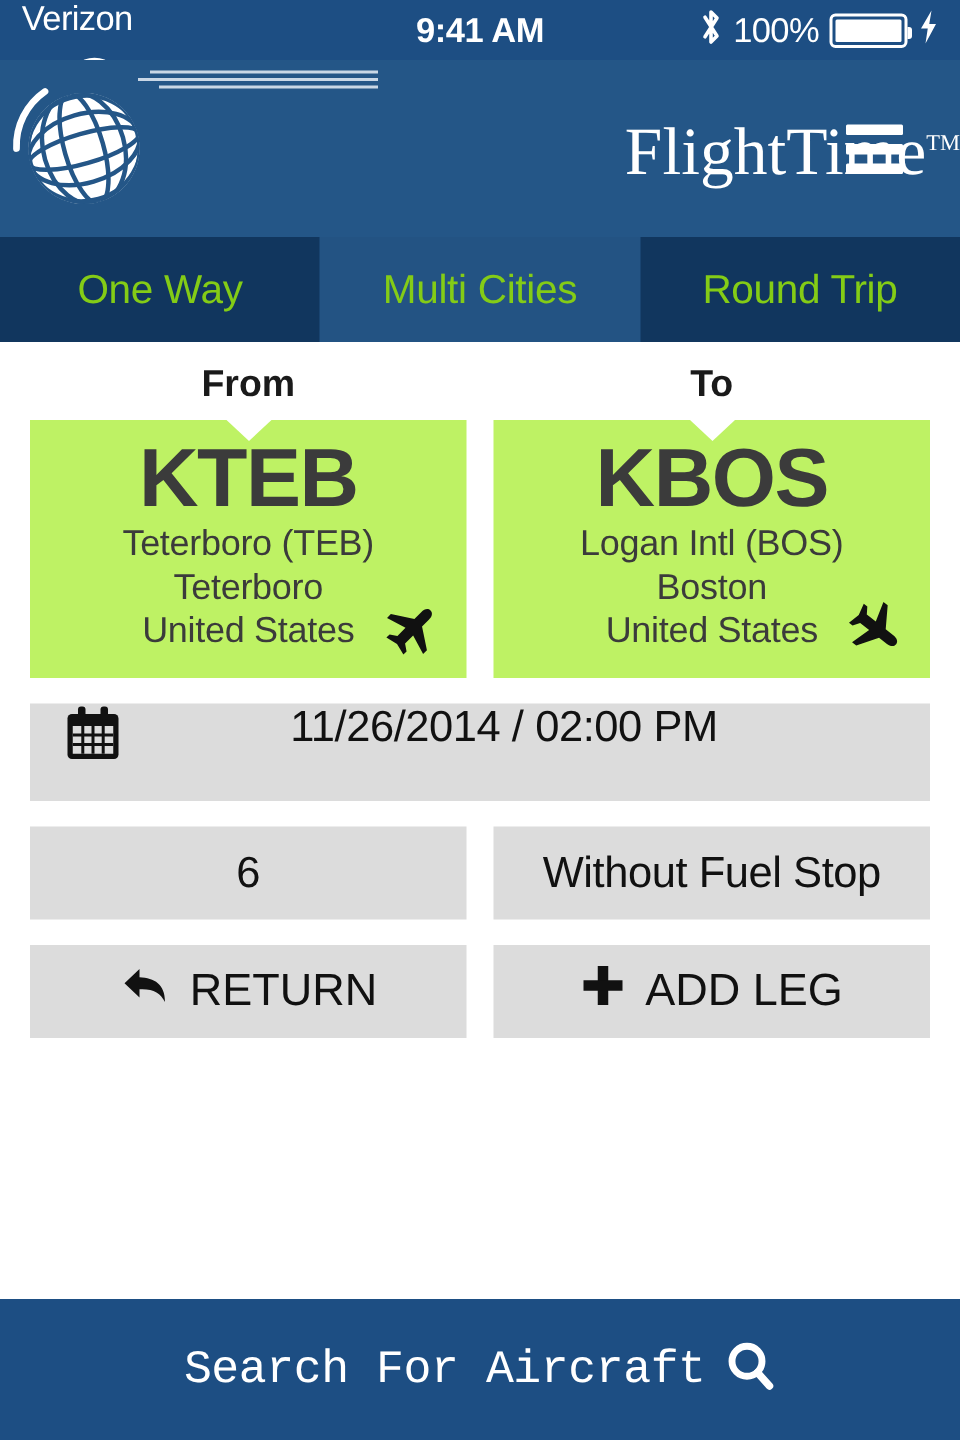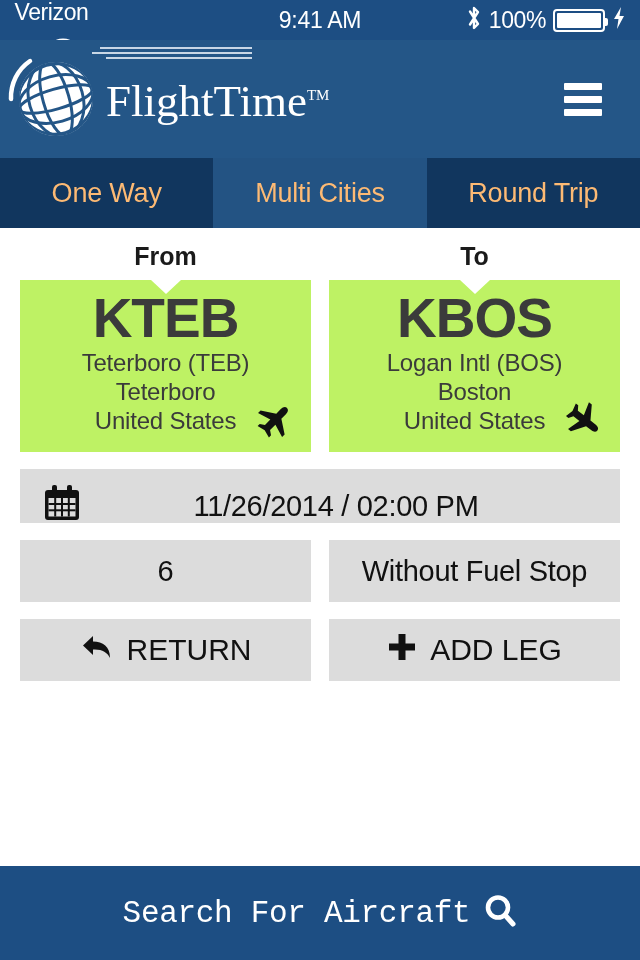--- a/index.html
+++ b/index.html
@@ -21,21 +21,21 @@
     position:relative;
   }
   .sb-left{ display:flex; align-items:center; gap:9px;flex-direction:column; }
   .dots{ display:flex; align-items:center; gap:5px; }
   .dot{ width:11px; height:11px; border-radius:50%; background:#ffffff; }
   .dot.hollow{ background:transparent; border:2px solid #ffffff; width:11px; height:11px; }
   .carrier{ font-size:23px; letter-spacing:-0.4px; }
   .wifi{ margin-left:22px; display:block; }
   .sb-center{
     position:absolute; left:0; right:0; text-align:center;
-    font-size:23px; letter-spacing:-0.3px; pointer-events:none;
+    font-size:23px; letter-spacing:-0.3px; pointer-events:none;font-weight:bold;
   }
   .sb-right{
     margin-left:auto; display:flex; align-items:center; gap:7px;
     position:relative; z-index:2;
   }
   .battpct{ font-size:23px; letter-spacing:-0.4px; }
   .battery{
     width:52px; height:23px; border:2px solid #fff; border-radius:4px;
     position:relative; display:flex; align-items:center;
   }
@@ -55,21 +55,21 @@
     cursor:pointer;
   }
   .hdr-menu{
     width:115px; height:118px; display:flex; align-items:center; justify-content:center;
     cursor:pointer; margin-left:auto;
   }
   .ham-line{ width:38px; height:7px; background:#fff; border-radius:1px; }
   .ham{ display:flex; flex-direction:column; gap:6px; }
   .logo{
     position:absolute; left:0; right:0; top:0; bottom:0;
-    display:flex; align-items:center; justify-content:flex-start; gap:4px;
+    display:flex; align-items:center; justify-content:space-between; gap:4px;
     pointer-events:none;
   }
   .logo-text{ display:flex; flex-direction:column; align-items:flex-start; margin-top:4px;}
   .logo-word{
     font-family:"Liberation Serif", serif;
     font-size:45px; color:#ffffff; line-height:0.98; letter-spacing:0px;
     position:relative; white-space:nowrap;
   }
   .logo-word sup{ font-size:15px; vertical-align:super; }
   .logo-tag{
@@ -81,21 +81,21 @@
     position:absolute; left:92px; top:6px; width:160px;
   }
 
   
   .tabbar{
     height:70px; width:640px; background:#11365e;
     display:flex; align-items:stretch; position:relative;
   }
   .tab{
     flex:1 1 0; display:flex; align-items:center; justify-content:center;
-    color:#fdba74; font-size:27px; cursor:pointer; position:relative;
+    color:#84cc16; font-size:27px; cursor:pointer; position:relative;
     letter-spacing:-0.2px;
   }
   .tab.active{ background:#235383; }
   .tab.active .tab-arrow{
     position:absolute; bottom:-15px; left:50%; transform:translateX(-50%);
     width:0; height:0;
     border-left:16px solid transparent;
     border-right:16px solid transparent;
     border-top:16px solid #235383;
   }
@@ -126,22 +126,22 @@
     text-align:center; font-size:55px; font-weight:bold; color:#3b3b3b;
     line-height:1.05; letter-spacing:-1px;
   }
   .ap-line{
     text-align:center; font-size:24px; color:#3b3b3b; line-height:1.22;
     letter-spacing:-0.2px;
   }
   .ap-plane{ position:absolute; right:16px; bottom:9px; }
 
   .row-full{
-    margin-top:17px; height:54px; background:#dcdcdc;
-    display:flex; align-items:flex-end; cursor:pointer;
+    margin-top:17px; height:65px; background:#dcdcdc;
+    display:flex; align-items:flex-start; cursor:pointer;
   }
   .cal-icon{ margin-left:22px; display:flex; align-items:center; }
   .datetext{
     flex:1 1 auto; text-align:center; font-size:29px; color:#111;
     letter-spacing:-0.3px; margin-left:-30px;
   }
 
   .row-2{ margin-top:17px; display:flex; gap:18px; }
   .halfbox{
     flex:1 1 0; height:62px; background:#dcdcdc;

